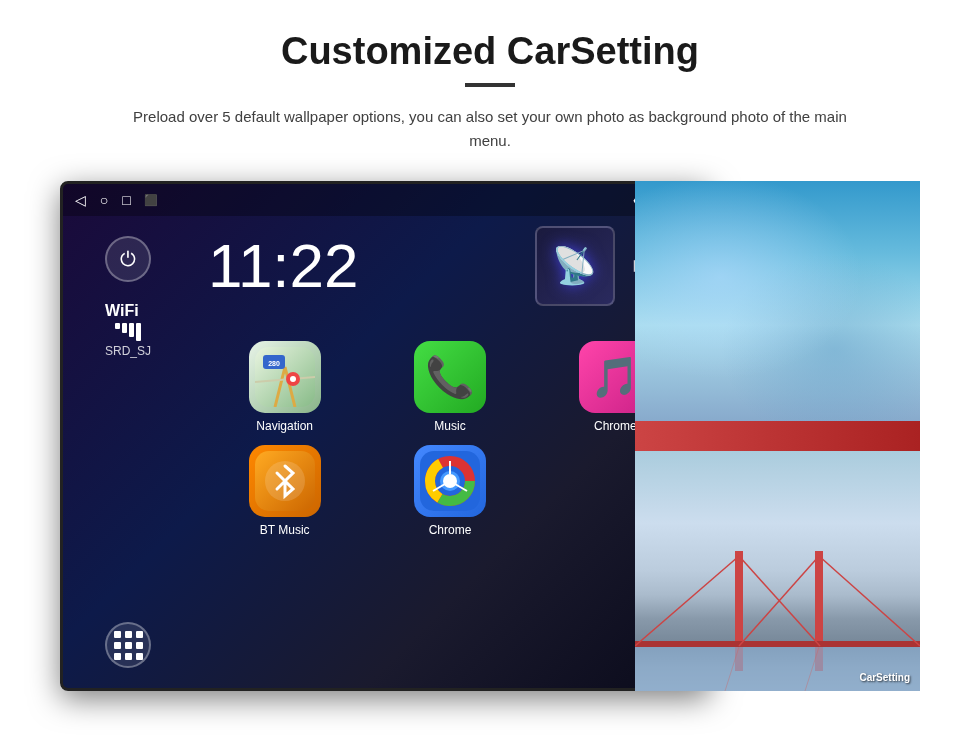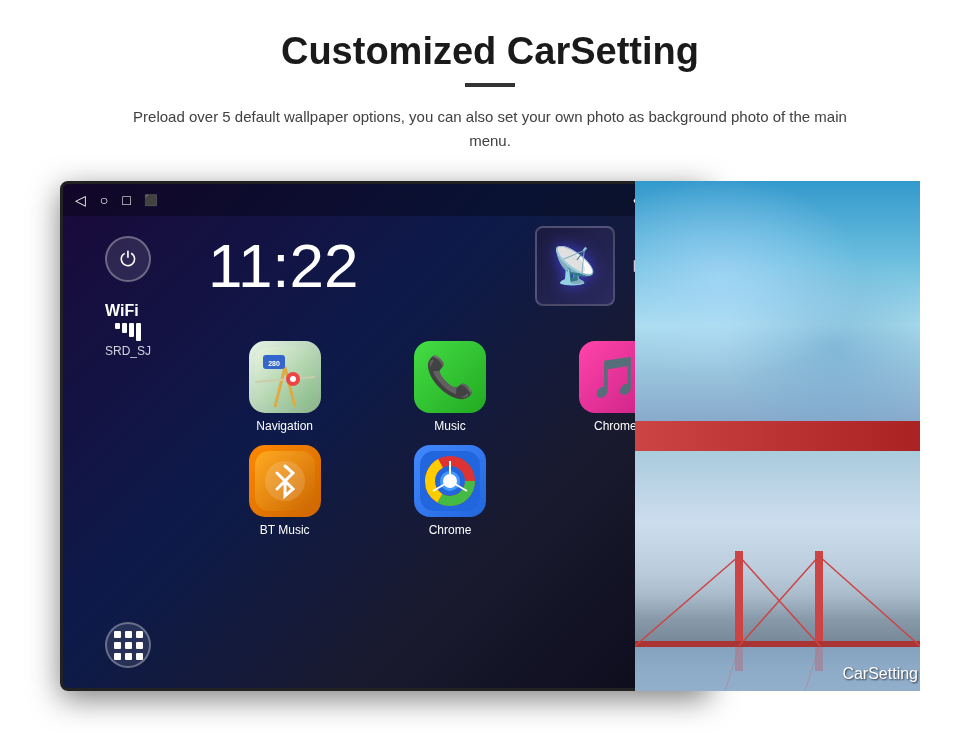--- a/index.html
+++ b/index.html
@@ -348,24 +348,24 @@
     .bridge-scene {
       position: absolute;
       inset: 0;
       background:
         linear-gradient(180deg, #aaccdd 0%, #ccddee 30%, #bbccdd 50%, #aabbcc 60%, #8899aa 70%, #778899 80%, #99aabb 90%, #aabbcc 100%);
     }
 
     .car-setting-label {
       position: absolute;
       bottom: 8px;
-      right: 2px;
-      color: white;
-      font-size: 16px;
-      font-weight: normal;
+      right: 10px;
+      color: white;
+      font-size: 10px;
+      font-weight: bold;
       text-shadow: 1px 1px 2px rgba(0,0,0,0.7);
     }
 
     
     .bar1 { height: 6px; }
     .bar2 { height: 10px; }
     .bar3 { height: 14px; }
     .bar4 { height: 18px; }
   </style>
 </head>

